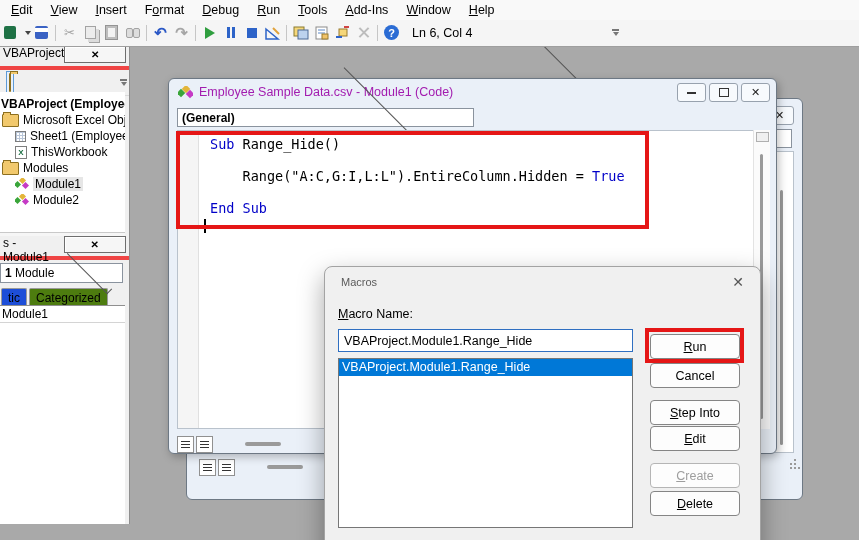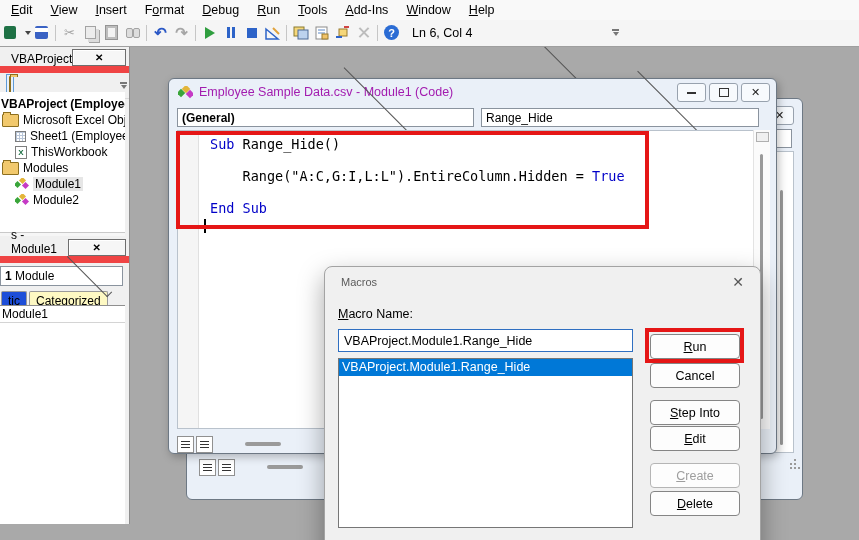--- a/index.html
+++ b/index.html
@@ -39,41 +39,41 @@
   .ic-pause i{width:3px;height:11px;background:#2d63c8}
   .ic-stop{width:10px;height:10px;background:#2d63c8}
   .ic-tools{position:relative;width:13px;height:13px}
   .ic-tools:before,.ic-tools:after{content:"";position:absolute;left:6px;top:0;width:2px;height:13px;background:#bcbcbc}
   .ic-tools:before{transform:rotate(45deg)}
   .ic-tools:after{transform:rotate(-45deg)}
   .ic-help{width:15px;height:15px;border-radius:50%;background:#2b6cd4;color:#fff;font-size:11px;font-weight:bold;display:flex;align-items:center;justify-content:center}
 
   
   .panel{position:absolute;left:0;width:130px;background:#f0f0f0;border-right:1px solid #8f8f8f;z-index:20;box-sizing:border-box}
-  .ptitle{height:20px;display:flex;align-items:flex-end;font-size:12px;padding-left:11px;border-bottom:7px solid #ef4444}
+  .ptitle{height:20px;display:flex;align-items:flex-start;font-size:12px;padding-left:3px;border-bottom:4px solid #ef4444}
   .ptitle span{flex:1}
   .xbtn{width:17px;height:15px;background:#f6f6f6;border:1px solid #6e6e6e;display:flex;align-items:center;justify-content:center;
         font-size:10px;font-weight:bold;margin-right:3px;box-shadow:inset 1px 1px 0 #fff}
   .ptool{height:25px;display:flex;align-items:center;padding-left:6px;border-bottom:1px solid #d9d9d9}
   .ti-folder{width:15px;height:11px;background:#f2c96d;border:1px solid #8d6f1f;border-radius:1px;position:relative}
   .ti-folder:before{content:"";position:absolute;top:-3px;left:0;width:6px;height:2px;background:#f2c96d;border:1px solid #8d6f1f;border-bottom:none}
   .folderbtn{padding:2px;border:1px solid #5e9ad6;background:#e8f1fa}
   .tree{position:absolute;left:0;top:46px;right:4px;height:140px;background:#fff;border-bottom:1px solid #c9c9c9;overflow:hidden;font-size:12px}
   .trow{position:absolute;left:0;height:16px;display:flex;align-items:center;gap:4px;white-space:nowrap}
   .ti-sheet{width:11px;height:11px;background:#fff;border:1px solid #7d7d7d;box-sizing:border-box;
             background-image:linear-gradient(#b9c6d8 1px,transparent 1px),linear-gradient(90deg,#b9c6d8 1px,transparent 1px);background-size:3px 3px}
   .ti-wb{width:10px;height:11px;background:#fff;border:1px solid #7d7d7d;color:#1e7145;font-size:8px;font-weight:bold;display:flex;align-items:center;justify-content:center}
   .hscroll{position:absolute;left:0;right:4px;height:13px;background:#f6f6f6}
   .hthumb{position:absolute;left:3px;top:5px;width:58px;height:4px;background:#8f8f8f;border-radius:2px}
   .combo{background:#fff;border:1px solid #8a939e;display:flex;align-items:center;font-size:12px;padding:0 4px;box-sizing:border-box}
   .combo span{flex:1;overflow:hidden;white-space:nowrap}
   .chev{width:6px;height:6px;border-right:1.6px solid #555;border-bottom:1.6px solid #555;transform:rotate(45deg);margin-top:-3px;flex:none}
   .tabs{display:flex;gap:2px;padding-left:1px;margin-top:5px}
   .tab{height:17px;padding:0 6px;font-size:12px;display:flex;align-items:center;border:1px solid #9a9a9a;border-bottom:none;
-       background:#fef9c3;border-radius:2px 2px 0 0}
+       background:#4d7c0f;border-radius:2px 2px 0 0}
   .tab.active{background:#1d4ed8}
   .pgrid{position:absolute;left:0;top:69px;right:4px;bottom:0;background:#fff;border-top:1px solid #8f8f8f;font-size:12px}
   .pgrid .prow{height:16px;line-height:16px;padding-left:2px;border-bottom:1px solid #d4d4d4}
 
   
   .win{position:absolute;background:#eaf0f8;border:1px solid #6d7884;border-radius:6px;box-sizing:border-box}
   .win-back{left:186px;top:98px;width:617px;height:402px;z-index:1}
   .win-front{left:168px;top:78px;width:609px;height:376px;z-index:2;box-shadow:2px 3px 8px rgba(0,0,0,.25)}
   .wtitle{position:absolute;left:30px;top:6px;font-size:12.5px;color:#a21caf;white-space:nowrap}
   .wbtns{position:absolute;right:6px;top:4px;display:flex;gap:3px}
@@ -327,24 +327,20 @@
         <span class="rbox"></span>
       </span>
     <span class="wb">
         <span style="font-size:11px">✕</span>
       </span>
   </div>
   <div class="combo" style="position:absolute;left:8px;top:29px;width:297px;height:19px;font-weight:bold">
     <span>(General)</span>
     <span class="chev"></span>
   </div>
-  <div class="combo" style="position:absolute;left:312px;top:29px;width:278px;height:19px">
-    <span>Range_Hide</span>
-    <span class="chev"></span>
-  </div>
 
   <div class="codearea">
     <div class="marginstrip"></div>
     <div class="code"><span class="kw">Sub</span><span> Range_Hide()</span><br><br><span>    Range("A:C,G:I,L:L").EntireColumn.Hidden = </span><span class="kw">True</span><br><br><span class="kw">End Sub</span></div>
     <span class="caret"></span>
   </div>
 
   <div class="vscroll">
     <span class="vs-btn"></span>
     <span class="vs-thumb"></span>

